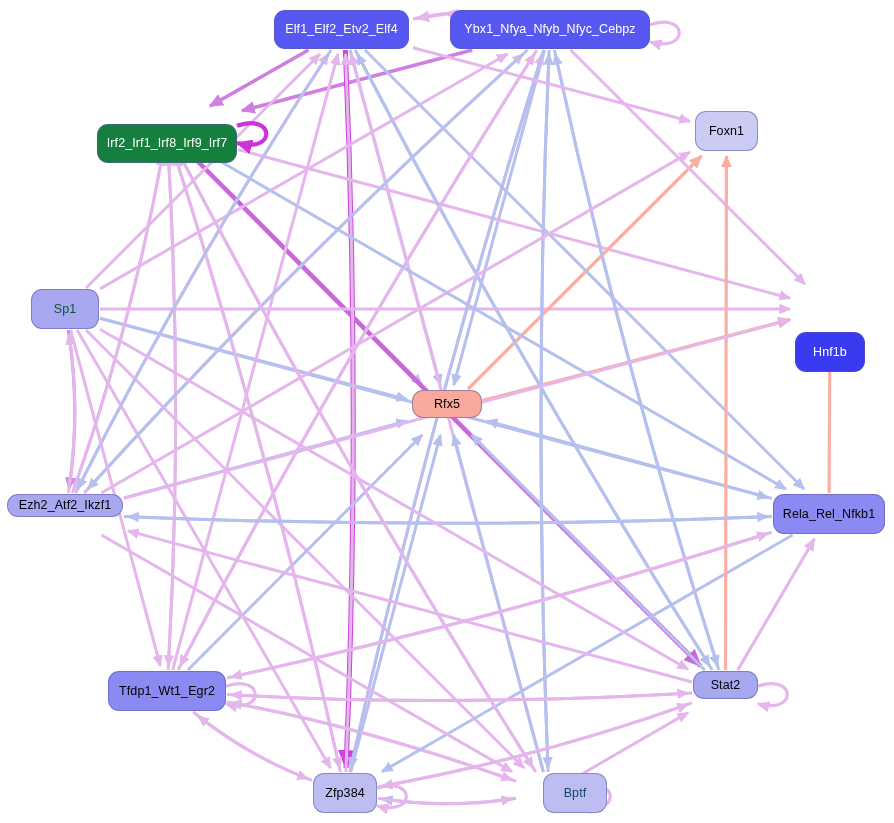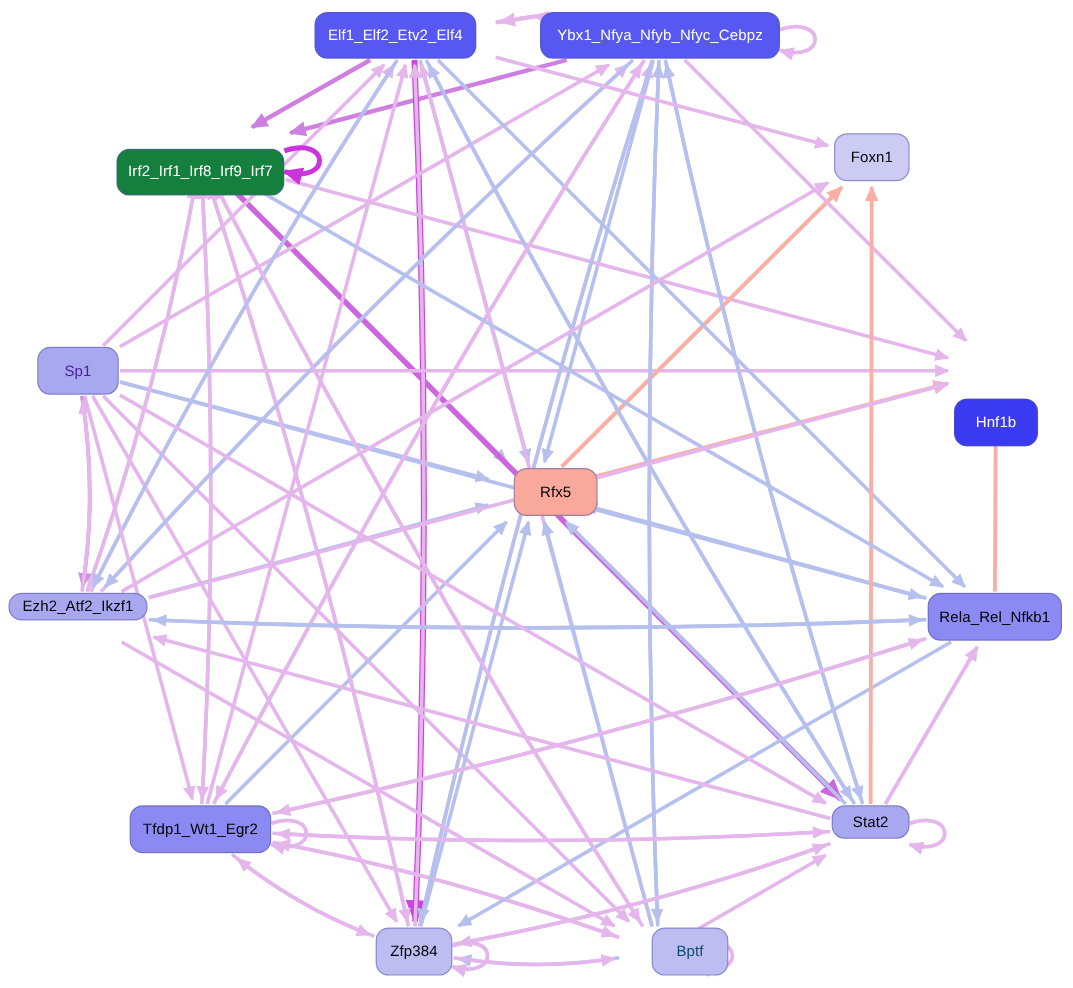--- a/index.html
+++ b/index.html
@@ -158,39 +158,39 @@
       <path d="M 227 677.9228623414991 Q 502.1327743205268 617.9570429389192 768 533.4004755481128" fill="none" stroke="#E4B6EC" stroke-width="3" stroke-linecap="butt" marker-end="url(#ah-E4B6EC)"></path>
       <path d="M 124 498.18954248366015 Q 447.5 411.5 790 319.718954248366" fill="none" stroke="#E4B6EC" stroke-width="3" stroke-linecap="butt" marker-end="url(#ah-E4B6EC)"></path>
       <path d="M 650 24.82 C 688 11.82, 690 52.98, 650 41.98" fill="none" stroke="#E4B6EC" stroke-width="3.2" marker-end="url(#ah-E4B6EC)"></path>
       <path d="M 237 125.82 C 275 112.82, 277 153.98, 237 142.98" fill="none" stroke="#CC33DD" stroke-width="4.2" marker-end="url(#ah-CC33DD)"></path>
       <path d="M 758 686.2 C 796 673.2, 798 714.8, 758 703.8" fill="none" stroke="#E4B6EC" stroke-width="3.2" marker-end="url(#ah-E4B6EC)"></path>
       <path d="M 377 788.2 C 415 775.2, 417 816.8, 377 805.8" fill="none" stroke="#E4B6EC" stroke-width="3.2" marker-end="url(#ah-E4B6EC)"></path>
       <path d="M 581 788.2 C 619 775.2, 621 816.8, 581 805.8" fill="none" stroke="#E4B6EC" stroke-width="3.2" marker-end="url(#ah-E4B6EC)"></path>
       <path d="M 226 686.2 C 264 673.2, 266 714.8, 226 703.8" fill="none" stroke="#E4B6EC" stroke-width="3.2" marker-end="url(#ah-E4B6EC)"></path>
     </svg>
   <div id="node-layer">
-      <div class="node" style="left: 262px; top: 10px; width: 135px; height: 39px; background: rgb(87, 87, 242); color: rgb(255, 255, 255);">
+      <div class="node" style="left: 274px; top: 10px; width: 135px; height: 39px; background: rgb(87, 87, 242); color: rgb(255, 255, 255);">
         <span>Elf1_Elf2_Etv2_Elf4</span>
       </div>
       <div class="node" style="left: 450px; top: 10px; width: 200px; height: 39px; background: rgb(87, 87, 242); color: rgb(255, 255, 255);">
         <span>Ybx1_Nfya_Nfyb_Nfyc_Cebpz</span>
       </div>
       <div class="node" style="left: 97px; top: 124px; width: 140px; height: 39px; background: #15803d; color: rgb(255, 255, 255);">
         <span>Irf2_Irf1_Irf8_Irf9_Irf7</span>
       </div>
       <div class="node" style="left: 695px; top: 111px; width: 63px; height: 40px; background: rgb(203, 203, 244); color: rgb(0, 0, 0);">
         <span>Foxn1</span>
       </div>
-      <div class="node" style="left: 31px; top: 289px; width: 68px; height: 40px; background: rgb(168, 168, 240); color: #4c1d95;">
+      <div class="node" style="left: 31px; top: 289px; width: 68px; height: 40px; background: rgb(168, 168, 240); color: #14532d;">
         <span>Sp1</span>
       </div>
       <div class="node" style="left: 795px; top: 289px; width: 70px; height: 40px; background: rgb(58, 58, 240); color: rgb(255, 255, 255); margin-top: 43px;">
         <span>Hnf1b</span>
       </div>
-      <div class="node" style="left: 412px; top: 390px; width: 70px; height: 40px; background: rgb(249, 169, 155); color: rgb(0, 0, 0); margin-left: 16px;">
+      <div class="node" style="left: 412px; top: 390px; width: 70px; height: 28px; background: rgb(249, 169, 155); color: rgb(0, 0, 0);">
         <span>Rfx5</span>
       </div>
       <div class="node" style="left: 7px; top: 494px; width: 116px; height: 23px; background: rgb(168, 168, 240); color: rgb(0, 0, 0);">
         <span>Ezh2_Atf2_Ikzf1</span>
       </div>
       <div class="node" style="left: 773px; top: 494px; width: 112px; height: 40px; background: rgb(138, 138, 242); color: rgb(0, 0, 0); text-align: center;">
         <span>Rela_Rel_Nfkb1</span>
       </div>
       <div class="node" style="left: 108px; top: 671px; width: 118px; height: 40px; background: rgb(138, 138, 242); color: #000000;">
         <span>Tfdp1_Wt1_Egr2</span>

